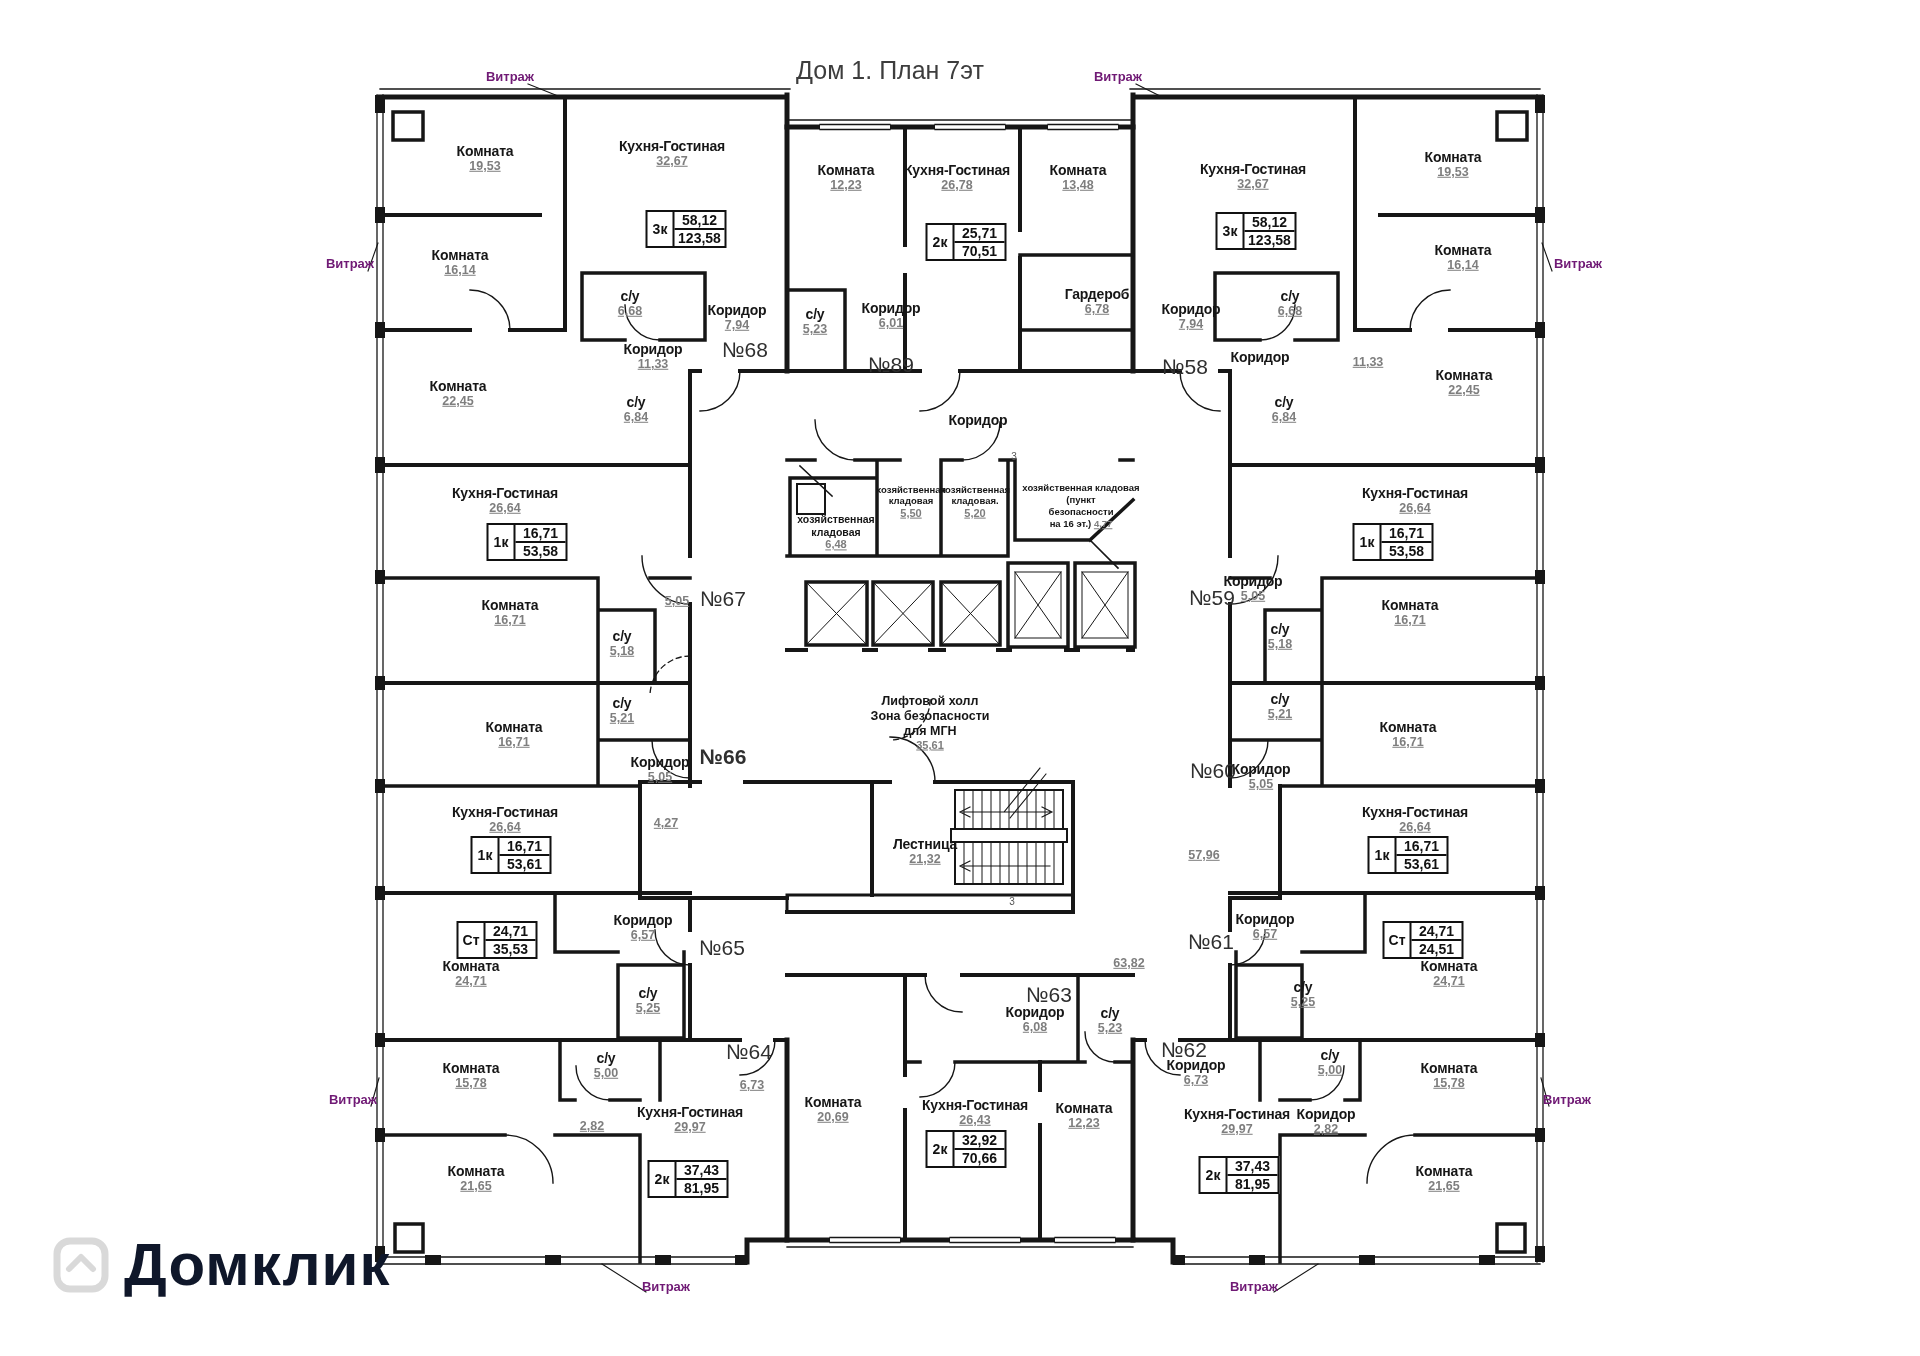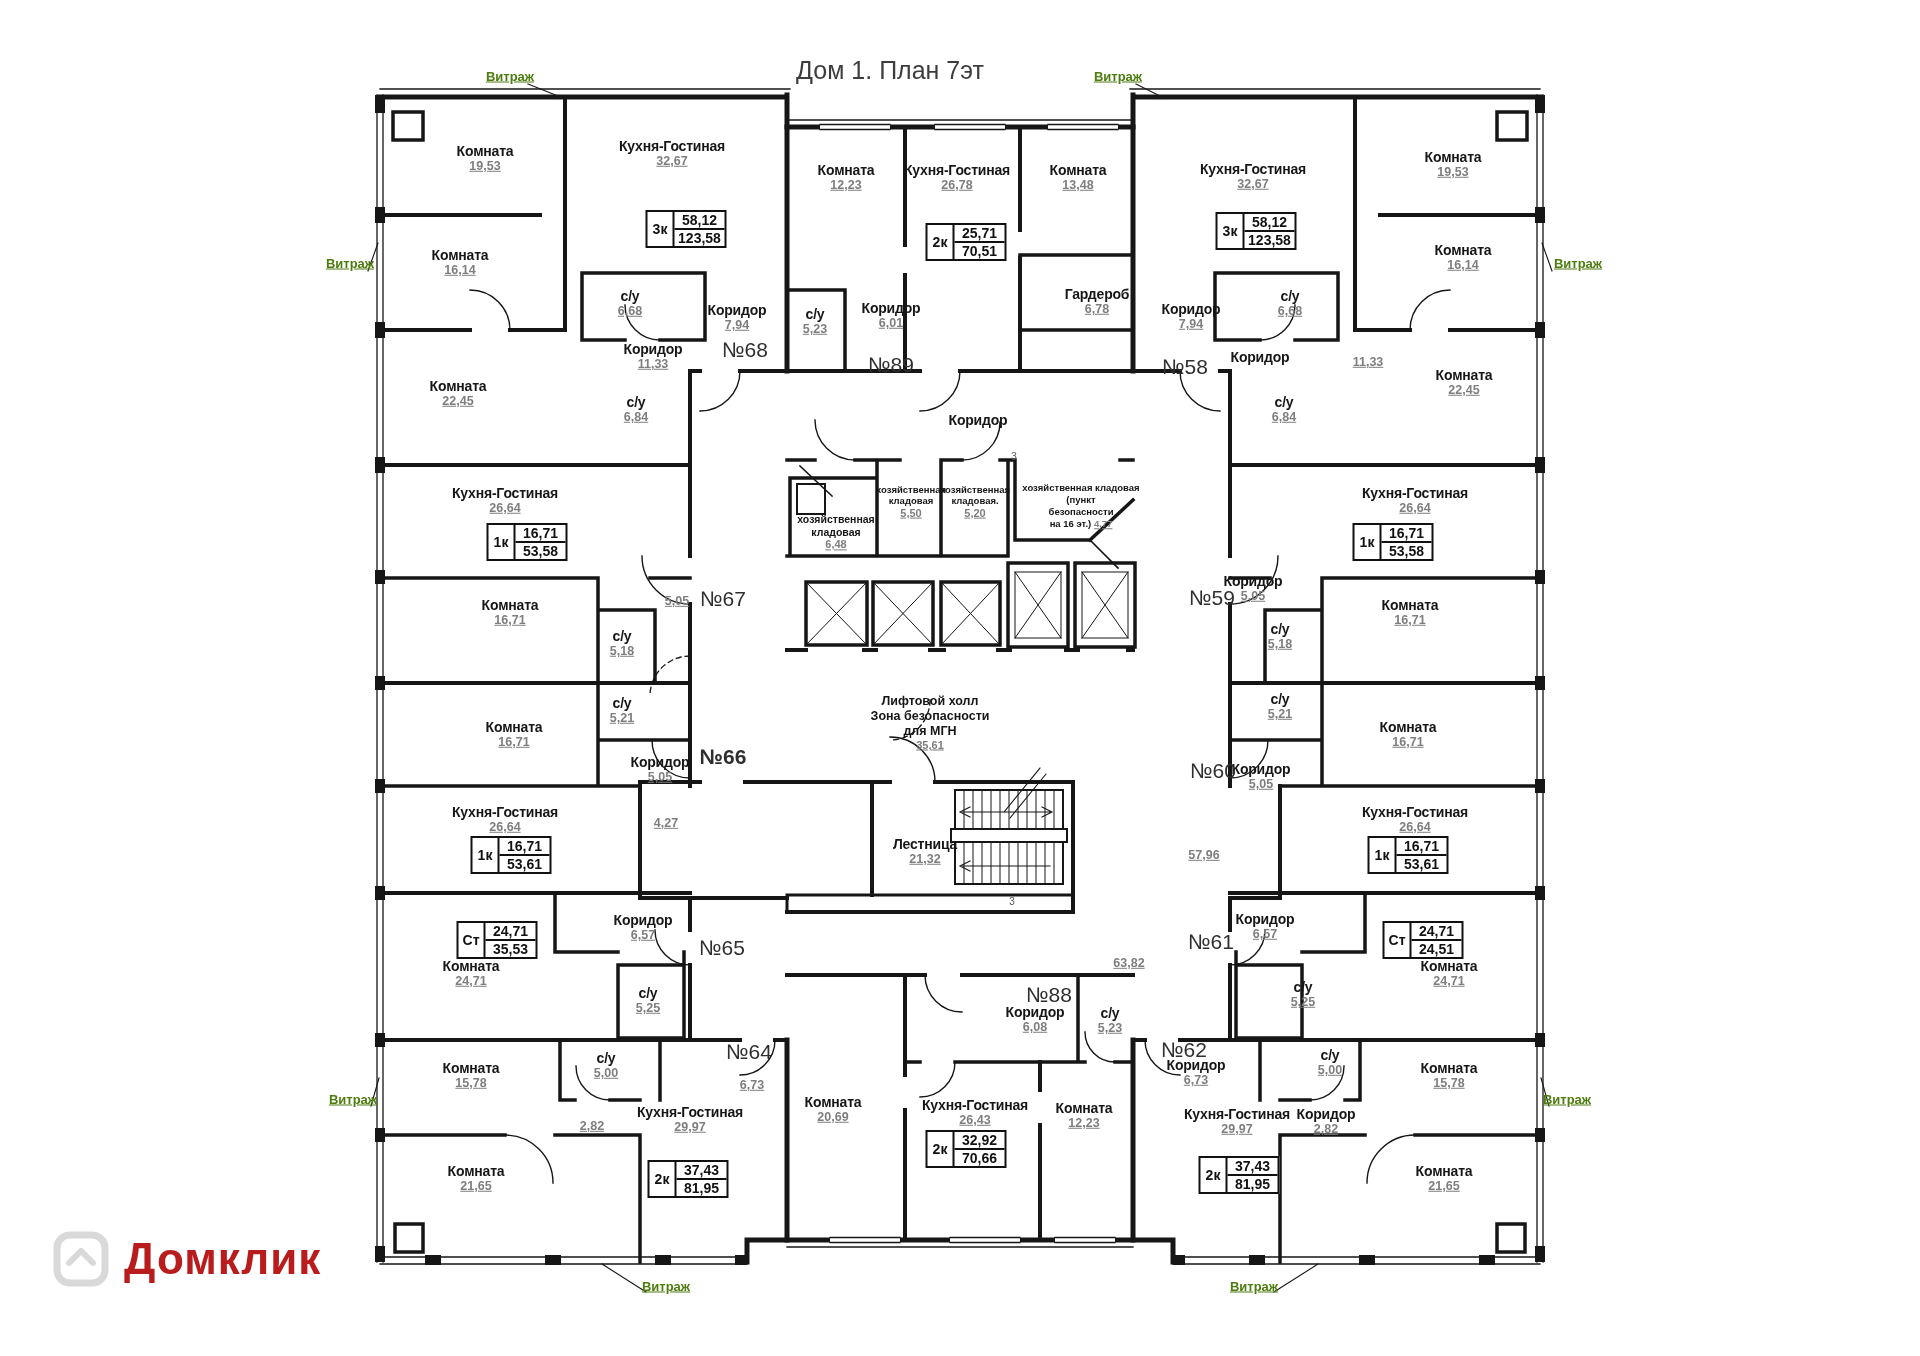--- a/index.html
+++ b/index.html
@@ -15,32 +15,32 @@
   .unum{position:absolute;transform:translate(-50%,-50%);font-size:21px;color:#2f2f2f;z-index:3;white-space:nowrap}
   .ibox{position:absolute;transform:translate(-50%,-50%);display:flex;border:2px solid #111;
         background:#fff;z-index:4;align-items:stretch}
   .ibox .t{width:25px;display:flex;align-items:center;justify-content:center;
            font-size:14px;font-weight:700;color:#111;border-right:2px solid #111}
   .ibox .vals{display:flex;flex-direction:column;width:50px}
   .ibox .vals span{display:block;height:16px;line-height:16px;font-size:14px;font-weight:700;
                    color:#111;text-align:center}
   .ibox .vals .v1{border-bottom:2px solid #111}
   .vit{position:absolute;transform:translate(-50%,-50%);font-size:13px;font-weight:700;
-       color:#4d7c0f;text-decoration:underline;z-index:3;white-space:nowrap}
+       color:#701a75;z-index:3;white-space:nowrap}
   .stack{position:absolute;transform:translate(-50%,-50%);text-align:center;z-index:3;white-space:nowrap}
   .stack .l{display:block;font-weight:700;color:#161616;line-height:1.2}
   .s-md .l{font-size:10.5px}
   .s-sm .l{font-size:9.5px}
   .fire .l{font-size:9.5px;line-height:1.25}
   .lift .l{font-size:12.5px}
   .stack .ra{font-size:11px}
   .area-inline{font-weight:600;color:#7e7e7e;text-decoration:underline;font-size:9.5px}
   .m3{position:absolute;font-size:10px;color:#555;transform:translate(-50%,-50%);z-index:3}
   .wm{position:absolute;left:52px;top:1230px;display:flex;align-items:center;gap:14px;z-index:2}
-  .wm-txt{font-size:44px;font-weight:700;color:#b91c1c;letter-spacing:1px}
+  .wm-txt{font-size:60px;font-weight:700;color:#0f172a;letter-spacing:1px}
 </style>
 </head>
 <body>
 
 <div id="plan">
 
   <svg class="walls" width="1920" height="1356" viewBox="0 0 1920 1356">
     <defs>
       <g id="wL" stroke="#161616" fill="none" stroke-linecap="square">
 
@@ -514,21 +514,21 @@
         </div>
       </div>
       <div class="unum" style="left: 749px; top: 1052px;">№64</div>
       <div class="ibox" style="left: 688px; top: 1179px;">
         <div class="t">2к</div>
         <div class="vals">
           <span class="v1">37,43</span>
           <span class="v2">81,95</span>
         </div>
       </div>
-      <div class="unum" style="left: 1049px; top: 995px;">№88</div>
+      <div class="unum" style="left: 1049px; top: 995px;">№63</div>
       <div class="ibox" style="left: 966px; top: 1149px;">
         <div class="t">2к</div>
         <div class="vals">
           <span class="v1">32,92</span>
           <span class="v2">70,66</span>
         </div>
       </div>
       <div class="unum" style="left: 1184px; top: 1050px;">№62</div>
       <div class="ibox" style="left: 1239px; top: 1175px;">
         <div class="t">2к</div>

